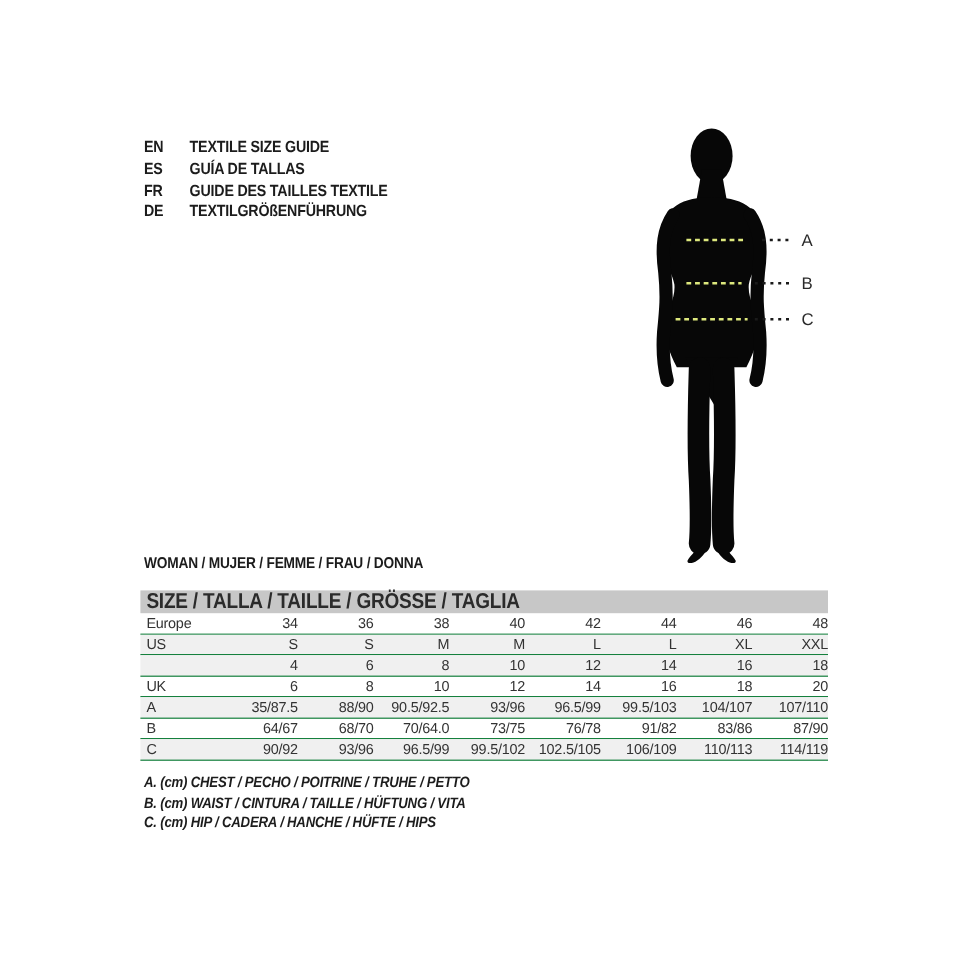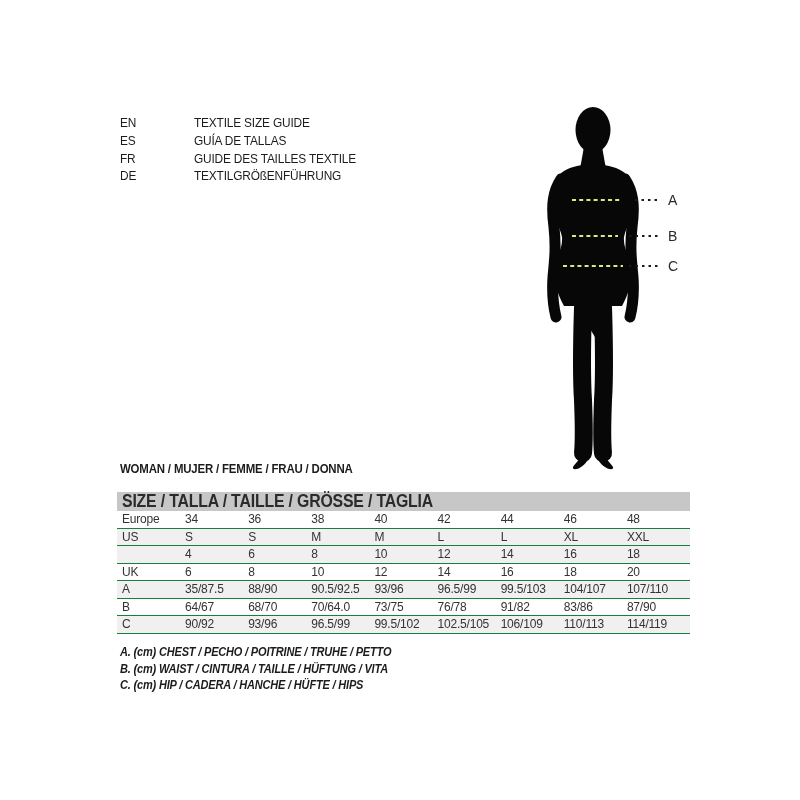--- a/index.html
+++ b/index.html
@@ -4,21 +4,21 @@
 <style>
   html,body{margin:0;padding:0;background:#fff;}
   #stage{
     position:relative;width:800px;height:800px;background:#ffffff;overflow:hidden;
     font-family:"Liberation Sans",sans-serif;color:#1c1c1c;
   }
   .condensed{display:inline-block;transform:scaleX(0.88);transform-origin:0 50%;white-space:nowrap;}
 
   
   .lang-list{position:absolute;left:120px;top:114px;}
-  .lang-row{display:flex;height:17.75px;line-height:17.75px;font-size:13.5px;font-weight:400;letter-spacing:-0.2px;gap:36px;}
+  .lang-row{display:flex;height:17.75px;line-height:17.75px;font-size:13.5px;font-weight:700;letter-spacing:-0.2px;}
   .lang-code{width:38px;flex:0 0 38px;}
   .lang-label{flex:1;}
 
   
   .figure-wrap{position:absolute;left:545px;top:105px;width:200px;height:365px;}
   .figure-wrap svg{display:block;width:100%;height:100%;}
   .marker-letter{font-family:"Liberation Sans",sans-serif;font-size:14px;fill:#2a2a2a;}
 
   
   .woman-title{position:absolute;left:120px;top:461px;font-size:13px;font-weight:700;letter-spacing:-0.2px;}
@@ -29,21 +29,21 @@
     height:19px;line-height:19px;background:#c7c7c7;color:#2b2b2b;
     font-size:18px;font-weight:700;padding-left:5px;box-sizing:border-box;letter-spacing:-0.2px;
   }
   .t-row{
     display:grid;grid-template-columns:68px repeat(8,1fr);
     height:16.5px;line-height:16.5px;border-bottom:1px solid #15803d;
     font-size:12px;color:#333;letter-spacing:-0.2px;
   }
   .t-row:nth-of-type(2),.t-row:nth-of-type(3),.t-row:nth-of-type(5),.t-row:nth-of-type(7){background:#f0f0f0;}
   .t-label{text-align:left;padding-left:5px;}
-  .t-cell{text-align:left;}
+  .t-cell{text-align:right;}
 
   
   .notes{position:absolute;left:120px;top:644px;}
   .note-line{height:16.5px;line-height:16.5px;font-size:12.5px;font-weight:700;letter-spacing:-0.2px;font-style:italic;}
 </style>
 </head>
 <body>
 
 <div id="stage">
 

